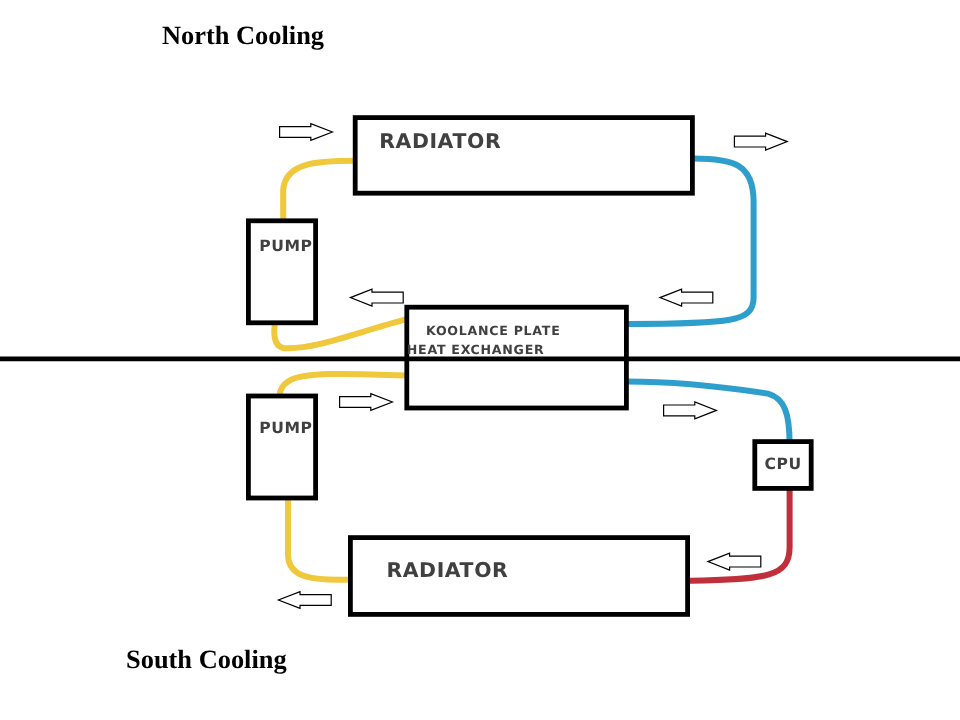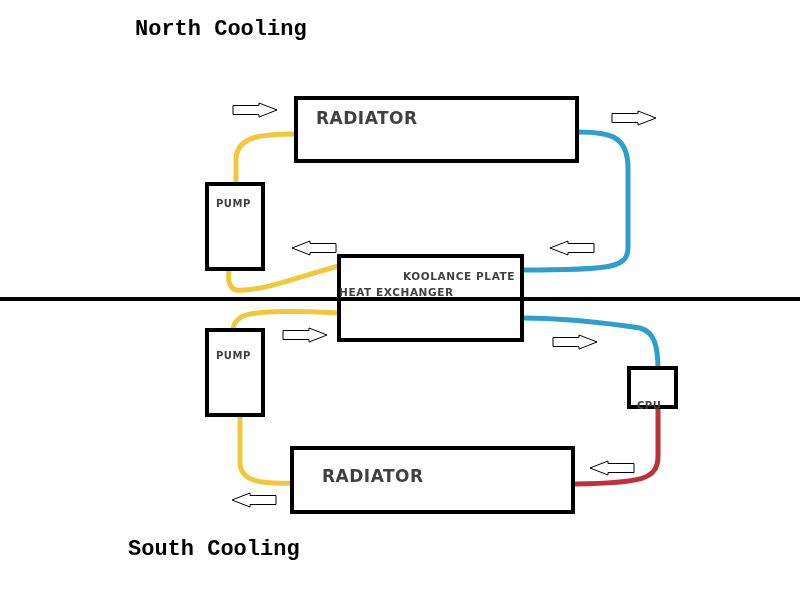--- a/index.html
+++ b/index.html
@@ -1,21 +1,21 @@
 <!DOCTYPE html>
 <html><head>
 <meta charset="utf-8">
 <style>
   html, body { margin:0; padding:0; background:#ffffff; }
   body { width:800px; height:600px; position:relative; overflow:hidden; font-family:"DejaVu Sans", sans-serif; }
   svg { position:absolute; left:0; top:0; }
-  .title { position:absolute; font-family:Liberation Mono, monospace; font-weight:bold; font-size:22px; color:#000; white-space:nowrap; }
+  .title { position:absolute; font-family:Liberation Serif, serif; font-weight:bold; font-size:22px; color:#000; white-space:nowrap; }
   .lbl { position:absolute; font-family:"DejaVu Sans", sans-serif; font-weight:bold; color:#404040; white-space:nowrap; }
   .big { font-size:17px; letter-spacing:0.5px; }
-  .small { font-size:10px; letter-spacing:0.5px; }
+  .small { font-size:13px; letter-spacing:0.5px; }
   .hx { font-size:10.5px; letter-spacing:0.6px; line-height:16px; }
 </style>
 </head>
 <body>
 
 <svg width="800" height="600" viewBox="0 0 800 600">
 
   <line x1="0" y1="299" x2="800" y2="299" stroke="#000" stroke-width="4"></line>
 
   <path d="M296,134 C262,134 238,136 236,158 L236,184" fill="none" stroke="#f0c83c" stroke-width="5" stroke-linecap="round"></path>
@@ -41,21 +41,21 @@
       <polygon points="594,243.5 568,243.5 568,241 550,248 568,255 568,252.5 594,252.5" fill="#fff" stroke="#000" stroke-width="1"></polygon>
       <polygon points="336,243.5 310,243.5 310,241 292,248 310,255 310,252.5 336,252.5" fill="#fff" stroke="#000" stroke-width="1"></polygon>
       <polygon points="283,330.5 309,330.5 309,328 327,335 309,342 309,339.5 283,339.5" fill="#fff" stroke="#000" stroke-width="1"></polygon>
       <polygon points="553,337.5 579,337.5 579,335 597,342 579,349 579,346.5 553,346.5" fill="#fff" stroke="#000" stroke-width="1"></polygon>
       <polygon points="634,463.5 608,463.5 608,461 590,468 608,475 608,472.5 634,472.5" fill="#fff" stroke="#000" stroke-width="1"></polygon>
       <polygon points="276,495.5 250,495.5 250,493 232,500 250,507 250,504.5 276,504.5" fill="#fff" stroke="#000" stroke-width="1"></polygon>
     </g>
 </svg>
 
 <div class="title" style="left:135px; top:17px;">North Cooling</div>
-<div class="title" style="left:128px; top:537px;">South Cooling</div>
+<div class="title" style="left:105px; top:537px;">South Cooling</div>
 
 <div class="lbl big" style="left:316px; top:108px;">RADIATOR</div>
 <div class="lbl small" style="left:216px; top:198px;">PUMP</div>
-<div class="lbl hx" style="left:355px; top:268px;margin-left:48px;">KOOLANCE PLATE</div>
+<div class="lbl hx" style="left:355px; top:268px;">KOOLANCE PLATE</div>
 <div class="lbl hx" style="left:339px; top:284px;">HEAT EXCHANGER</div>
 <div class="lbl small" style="left:216px; top:350px;">PUMP</div>
-<div class="lbl small" style="left:637px; top:380px;margin-top:20px;">CPU</div>
+<div class="lbl small" style="left:637px; top:380px;">CPU</div>
 <div class="lbl big" style="left:322px; top:466px;">RADIATOR</div>
 
 </body></html>

